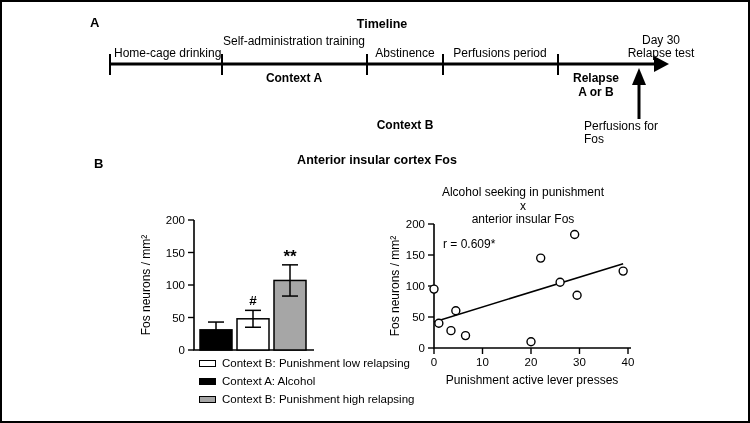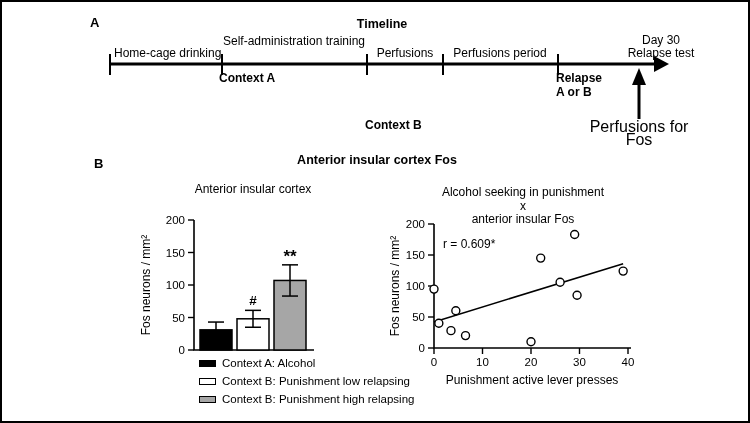--- a/index.html
+++ b/index.html
@@ -4,23 +4,23 @@
 <style>
   html,body { margin:0; padding:0; background:#ffffff; }
   .figure {
     position:relative; width:750px; height:423px; background:#ffffff;
     border:2px solid #000; box-sizing:border-box; overflow:hidden;
     font-family:"Liberation Sans", sans-serif; color:#000;
   }
   .plabel { position:absolute; font-weight:bold; font-size:13px; }
   .heading { position:absolute; font-weight:bold; font-size:12.5px; text-align:center; white-space:nowrap; }
   .tl-label { position:absolute; font-size:12px; text-align:center; line-height:13px; white-space:nowrap; }
-  .tl-context { position:absolute; font-weight:bold; font-size:12px; line-height:13.5px; }
+  .tl-context { position:absolute; font-weight:bold; font-size:12px; text-align:center; line-height:13.5px; }
   .subtitle { position:absolute; font-size:12px; text-align:center; line-height:13.5px; }
-  .annot { position:absolute; font-size:16px; text-align:center; line-height:13px; }
+  .annot { position:absolute; font-size:12px; text-align:left; line-height:13px; }
   svg.chart { position:absolute; overflow:visible; }
   .legend { position:absolute; }
   .legend-row { display:flex; align-items:center; height:18px; }
   .legend-swatch { width:17px; height:7px; border:1.2px solid #000; margin-right:6px; flex:none; box-sizing:border-box; }
   .legend-label { font-size:11.5px; white-space:nowrap; }
 </style>
 </head>
 <body>
 
 <div class="figure">
@@ -35,21 +35,21 @@
       <line x1="220" y1="52" x2="220" y2="73" stroke="#000000" stroke-width="2"></line>
       <line x1="365" y1="52" x2="365" y2="73" stroke="#000000" stroke-width="2"></line>
       <line x1="441" y1="52" x2="441" y2="73" stroke="#000000" stroke-width="2"></line>
       <line x1="556" y1="52" x2="556" y2="73" stroke="#000000" stroke-width="2"></line>
       <line x1="637" y1="117" x2="637" y2="79" stroke="#000000" stroke-width="3"></line>
       <polygon points="630,83 637,66 644,83" fill="#000000"></polygon>
     </svg>
 
   <div class="tl-label" style="left:112px; top:45px; width:104px;">Home-cage drinking</div>
   <div class="tl-label" style="left:217px; top:33px; width:150px;">Self-administration training</div>
-  <div class="tl-label" style="left:363px; top:45px; width:80px;">Perfusions</div>
+  <div class="tl-label" style="left:363px; top:45px; width:80px;">Abstinence</div>
   <div class="tl-label" style="left:448px; top:45px; width:100px;">Perfusions period</div>
   <div class="tl-label" style="left:584px; top:32px; width:80px;margin-left:35px;">
     <div>Day 30</div>
     <div>Relapse test</div>
   </div>
 
   <div class="tl-context" style="left:217px; top:70px; width:150px;">Context A</div>
   <div class="tl-context" style="left:363px; top:77px; width:80px;margin-top:40px;">Context B</div>
   <div class="tl-context" style="left:554px; top:70px; width:80px;">
     <div>Relapse</div>
@@ -57,21 +57,20 @@
   </div>
 
   <div class="annot" style="left:582px; top:118px; width:110px;">
     <div>Perfusions for</div>
     <div>Fos</div>
   </div>
 
   <div class="plabel" style="left:92px; top:154px;">B</div>
   <div class="heading" style="left:225px; top:151px; width:300px;">Anterior insular cortex Fos</div>
 
-  <div class="subtitle" style="left:151px; top:181px; width:200px;">Anterior insular cortex</div>
   <svg id="bar-svg" class="chart" style="left:120px; top:195px;" width="215" height="165">
       <path d="M 72 23 L 72 153 L 192 153" fill="none" stroke="#000000" stroke-width="1.6"></path>
       <line x1="66" y1="153" x2="72" y2="153" stroke="#000000" stroke-width="1.4"></line>
       <text x="63" y="157" text-anchor="end" font-size="11.5" fill="#000000">0</text>
       <line x1="66" y1="120.5" x2="72" y2="120.5" stroke="#000000" stroke-width="1.4"></line>
       <text x="63" y="124.5" text-anchor="end" font-size="11.5" fill="#000000">50</text>
       <line x1="66" y1="88" x2="72" y2="88" stroke="#000000" stroke-width="1.4"></line>
       <text x="63" y="92" text-anchor="end" font-size="11.5" fill="#000000">100</text>
       <line x1="66" y1="55.5" x2="72" y2="55.5" stroke="#000000" stroke-width="1.4"></line>
       <text x="63" y="59.5" text-anchor="end" font-size="11.5" fill="#000000">150</text>
@@ -89,26 +88,26 @@
       <text x="131" y="108.35" text-anchor="middle" font-size="13.5" font-weight="bold" fill="#000000">#</text>
       <rect x="152" y="83.45" width="32" height="69.55" fill="#a6a6a6" stroke="#000000" stroke-width="1.5"></rect>
       <line x1="168" y1="99.05" x2="168" y2="67.85" stroke="#000000" stroke-width="1.5"></line>
       <line x1="160" y1="67.85" x2="176" y2="67.85" stroke="#000000" stroke-width="1.5"></line>
       <line x1="160" y1="99.05" x2="176" y2="99.05" stroke="#000000" stroke-width="1.5"></line>
       <text x="168" y="64.85" text-anchor="middle" font-size="17" font-weight="bold" fill="#000000">**</text>
     </svg>
 
   <div class="legend" style="left:197px; top:352px;">
     <div class="legend-row">
+      <span class="legend-swatch" style="background: rgb(255, 255, 255);"></span>
+      <span class="legend-label">Context B: Punishment low relapsing</span>
+    </div>
+    <div class="legend-row">
       <span class="legend-swatch" style="background: rgb(0, 0, 0);"></span>
       <span class="legend-label">Context A: Alcohol</span>
-    </div>
-    <div class="legend-row">
-      <span class="legend-swatch" style="background: rgb(255, 255, 255);"></span>
-      <span class="legend-label">Context B: Punishment low relapsing</span>
     </div>
     <div class="legend-row">
       <span class="legend-swatch" style="background: rgb(166, 166, 166);"></span>
       <span class="legend-label">Context B: Punishment high relapsing</span>
     </div>
   </div>
 
   <div class="subtitle" style="left:376px; top:184px; width:290px; z-index:2;text-align:center;">
     <div>Alcohol seeking in punishment</div>
     <div>x</div>

